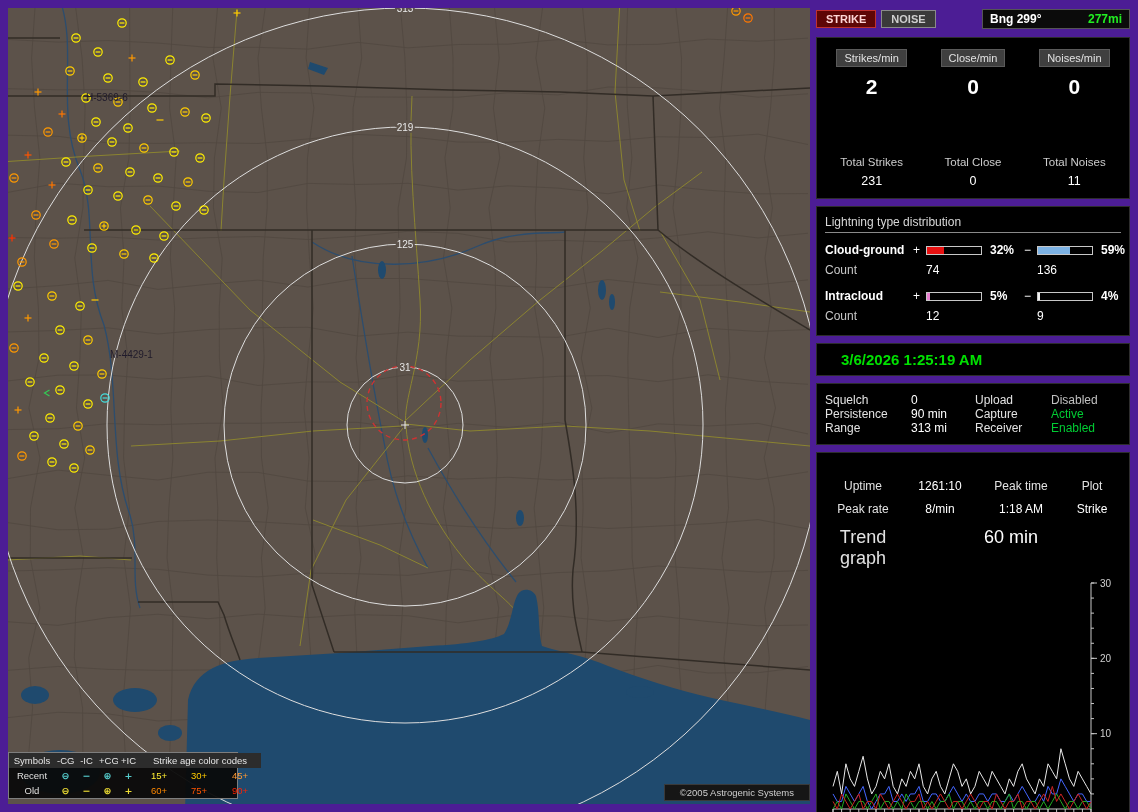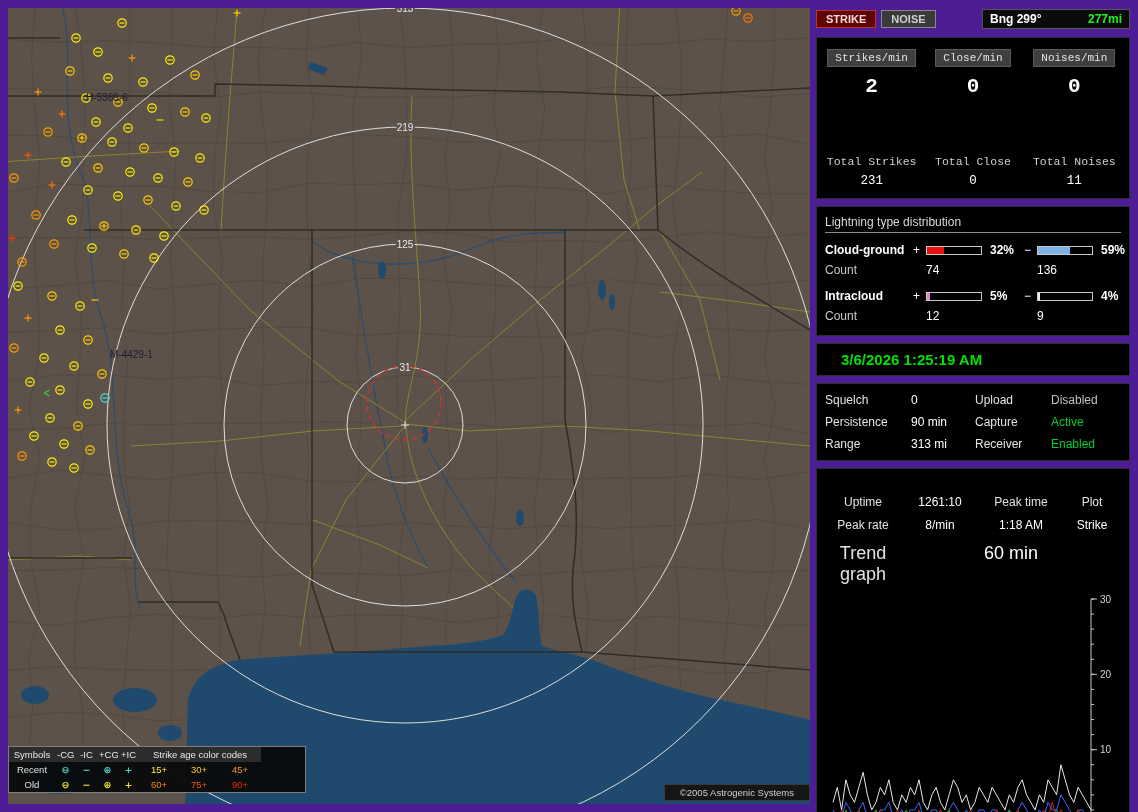--- a/index.html
+++ b/index.html
@@ -6,61 +6,61 @@
   html,body{width:1138px;height:812px;background:#000;overflow:hidden;
     font-family:"Liberation Sans",sans-serif;}
   .app{position:relative;width:1138px;height:812px;background:#4c1d95;}
 
   
   .map{position:absolute;left:8px;top:8px;width:802px;height:796px;
     background:#5c524a;overflow:hidden;}
   .ring-label{fill:#e8e8e8;font:10px "Liberation Sans",sans-serif;text-anchor:middle;
     paint-order:stroke;stroke:#5c524a;stroke-width:4px;}
   .station-label{fill:#201b2b;font:10px "Liberation Sans",sans-serif;}
-  .map-legend{position:absolute;left:0;bottom:11px;width:298px;
+  .map-legend{position:absolute;left:0;bottom:5px;width:230px;
     background:rgba(10,10,10,.95);border:1px solid #7e7e7e;font-size:9.5px;color:#ddd;}
   .lg-grid{display:grid;grid-template-columns:46px 21px 21px 21px 21px 40px 40px 42px;align-items:stretch;}
   .lg-cell{padding:1px 2px;text-align:center;white-space:nowrap;line-height:13px;}
   .lg-head-cell{background:#2c2c2c;color:#e6e6e6;}
   .lg-sym{font-family:"DejaVu Sans",sans-serif;font-weight:bold;}
   .copyright{position:absolute;right:0;bottom:3px;background:#161616;color:#cfcfcf;
     font-size:9.5px;padding:2px 15px;border:1px solid #3a3a3a;}
 
   
   .panel{position:absolute;left:816px;top:8px;width:314px;height:796px;
     display:flex;flex-direction:column;gap:7px;color:#fff;}
   .toolbar{display:flex;align-items:center;gap:5px;padding:1px 0;}
   .btn{font-size:11px;font-weight:bold;padding:2px 9px;cursor:pointer;}
   .btn-strike{background:#5e0606;color:#ffd6d6;border:1px solid #c03030;}
   .btn-noise{background:#3a3a3a;color:#cfcfcf;border:1px solid #8a8a8a;}
   .bng{margin-left:auto;display:flex;justify-content:space-between;align-items:center;
     min-width:148px;background:#0b0b0b;border:1px solid #555;padding:2px 7px;font-size:12px;}
   .bng-label{color:#fff;font-weight:bold;}
   .bng-dist{color:#22ee22;font-weight:bold;}
   .section{border:1px solid #2d2d2d;background:#000;}
-  .stats{display:grid;grid-template-columns:1fr 1fr 1fr;text-align:center;padding:10px 4px 10px;font-family:Liberation Mono, monospace;}
+  .stats{display:grid;grid-template-columns:1fr 1fr 1fr;text-align:center;padding:10px 4px 10px;}
   .stat-head{display:inline-block;background:#3f3f3f;color:#e2e2e2;font-size:11px;
     padding:2px 7px;border:1px solid #5a5a5a;}
   .stat-rate{font-size:21px;font-weight:bold;color:#fff;padding:8px 0 10px;}
   .stat-total-label{color:#cdcdcd;font-size:11.5px;padding-top:4px;margin-top:43px;}
   .stat-total{color:#fff;font-size:12.5px;padding-top:6px;}
   .dist{padding:8px 8px 10px;}
   .dist-title{color:#d8d8d8;font-size:12px;padding-bottom:3px;border-bottom:1px solid #8a8a8a;margin-bottom:10px;}
   .dist-row,.count-row{display:grid;grid-template-columns:88px 13px 60px 38px 13px 60px 32px;
     align-items:center;font-size:12px;}
   .dist-row{margin-bottom:6px;}
   .count-row{margin:2px 0 12px;color:#fff;}
   .dist-label{color:#fff;font-weight:bold;}
   .sign{color:#fff;}
   .bar{height:9px;border:1px solid #c8c8c8;background:#000;width:56px;}
   .bar-fill{height:100%;width:0;}
   .pct{color:#fff;font-weight:bold;padding-left:4px;}
   .count-label{color:#c8c8c8;}
   .datetime{color:#00e000;font-weight:bold;font-size:15px;padding:7px 24px;}
-  .statusgrid{display:grid;grid-template-columns:86px 64px 76px 1fr;row-gap:8px;
+  .statusgrid{display:grid;grid-template-columns:86px 64px 76px 1fr;row-gap:0;
     font-size:12px;padding:9px 8px;}
   .lab{color:#e2e2e2;} .val{color:#fff;}
   .green{color:#00cc33;} .dim{color:#c0c0c0;}
   .session{flex:1;padding:26px 8px;display:flex;flex-direction:column;text-align:center;}
   .sessgrid{display:grid;grid-template-columns:76px 78px 84px 1fr;row-gap:9px;font-size:12px;}
   .trendrow{display:grid;grid-template-columns:76px 1fr;font-size:18px;margin-top:11px;}
   #trend-svg{margin-top:8px;background:#000;}
   .axis{stroke:#c8c8c8;stroke-width:1;}
   .tick-label{fill:#d0d0d0;font:10px "Liberation Sans",sans-serif;}
 </style>

